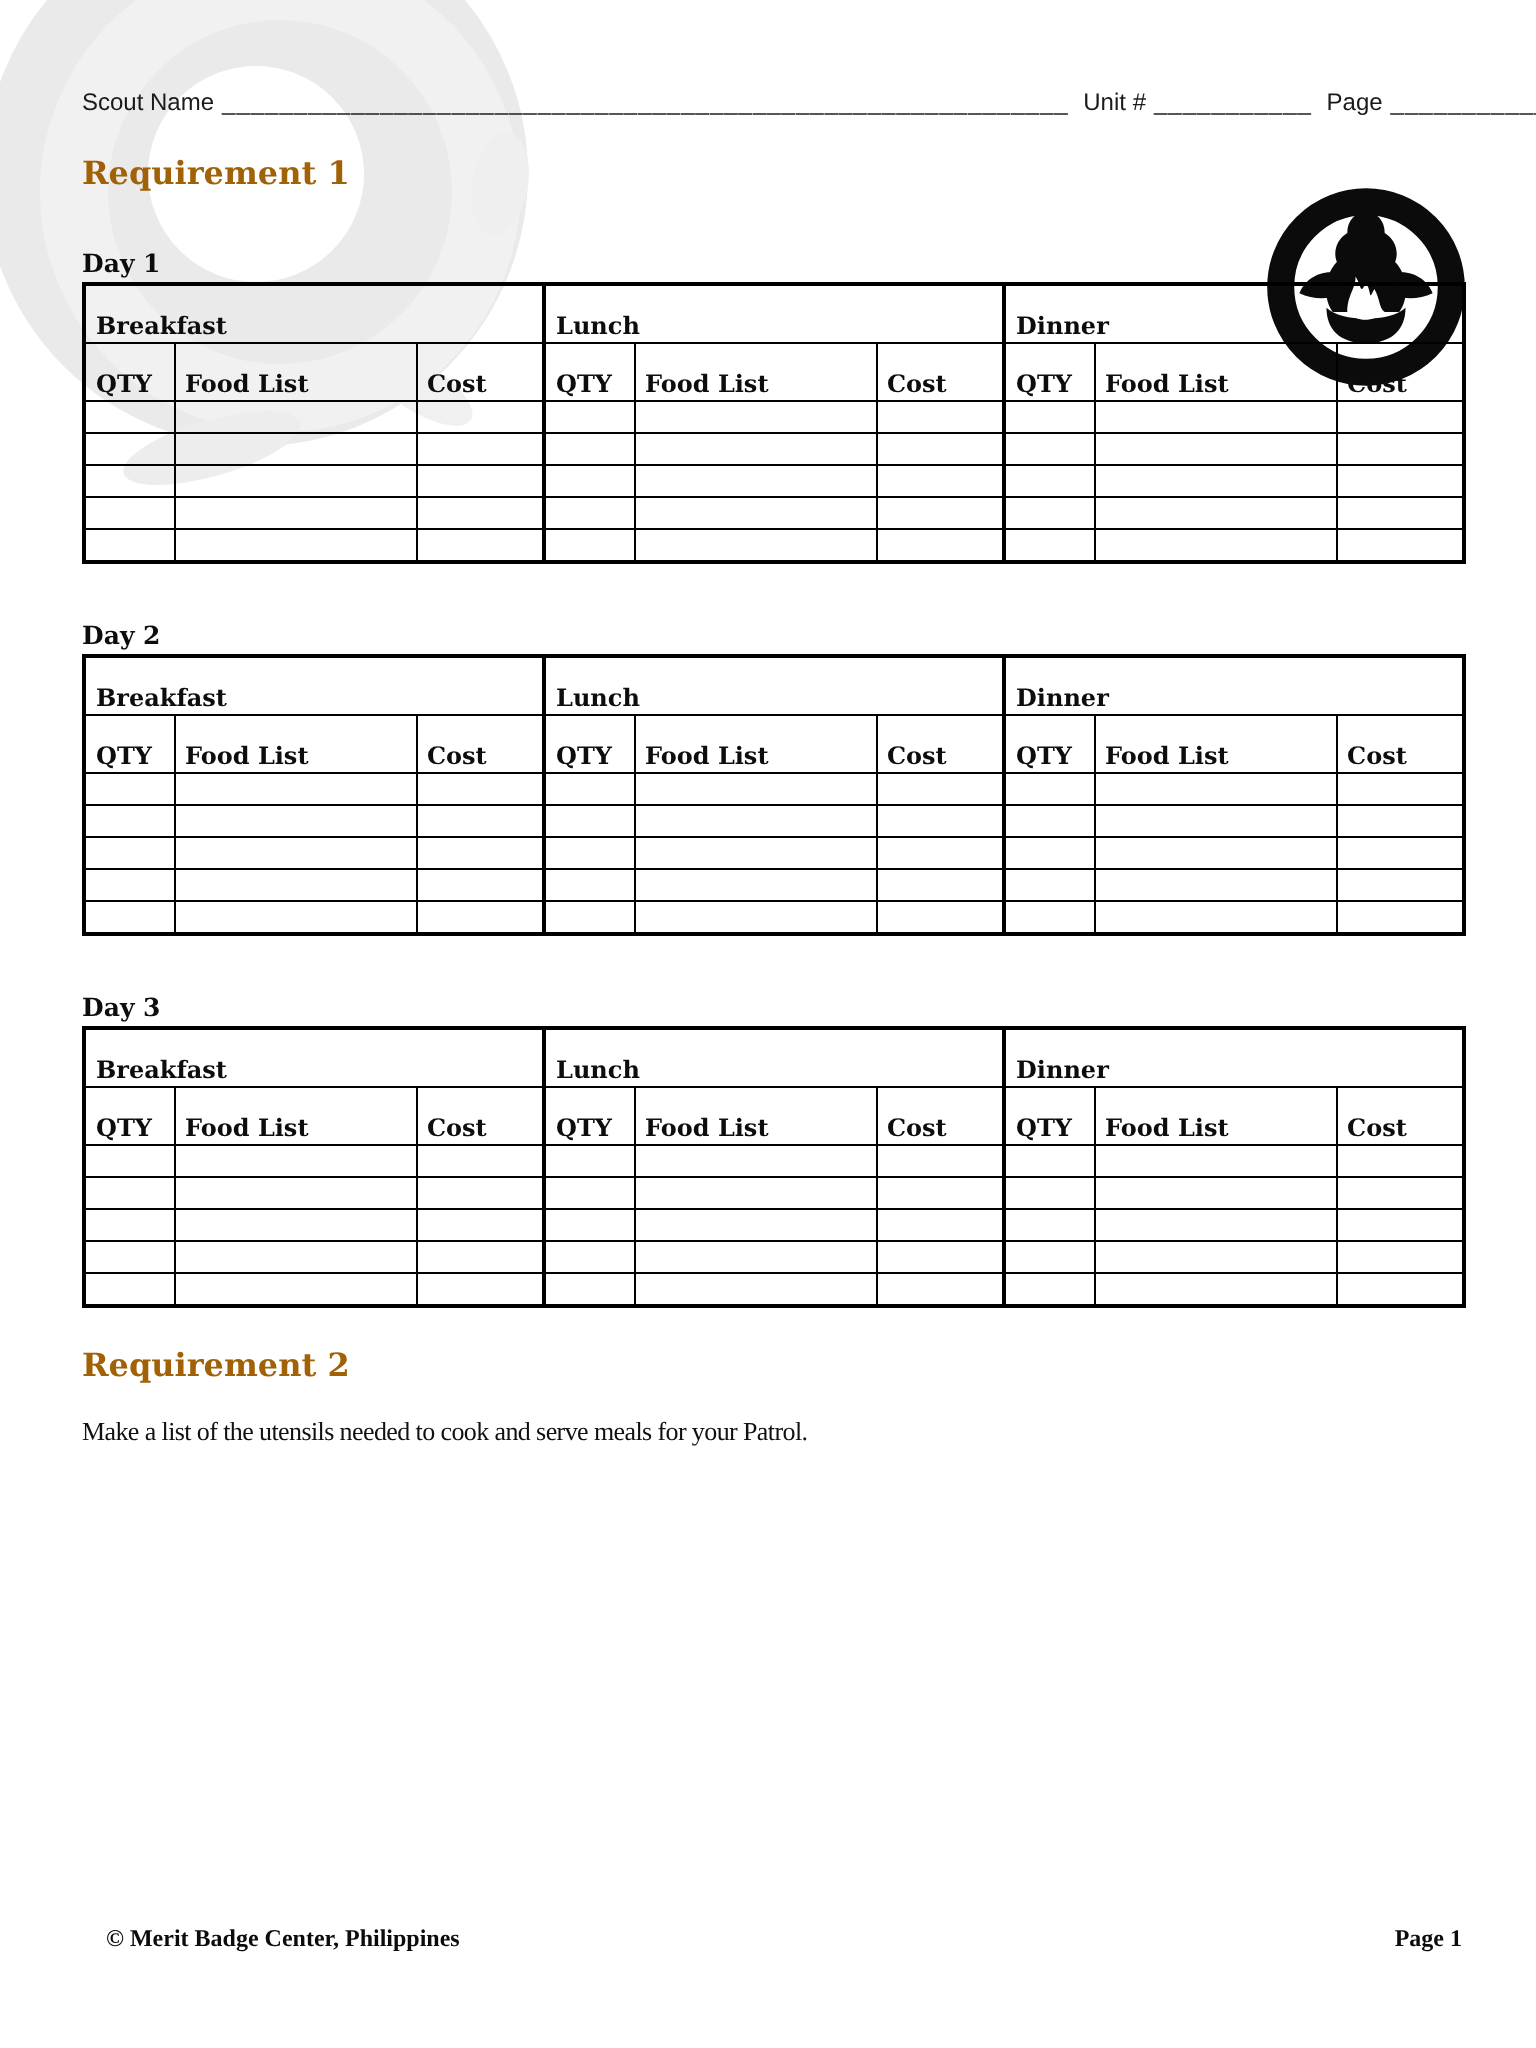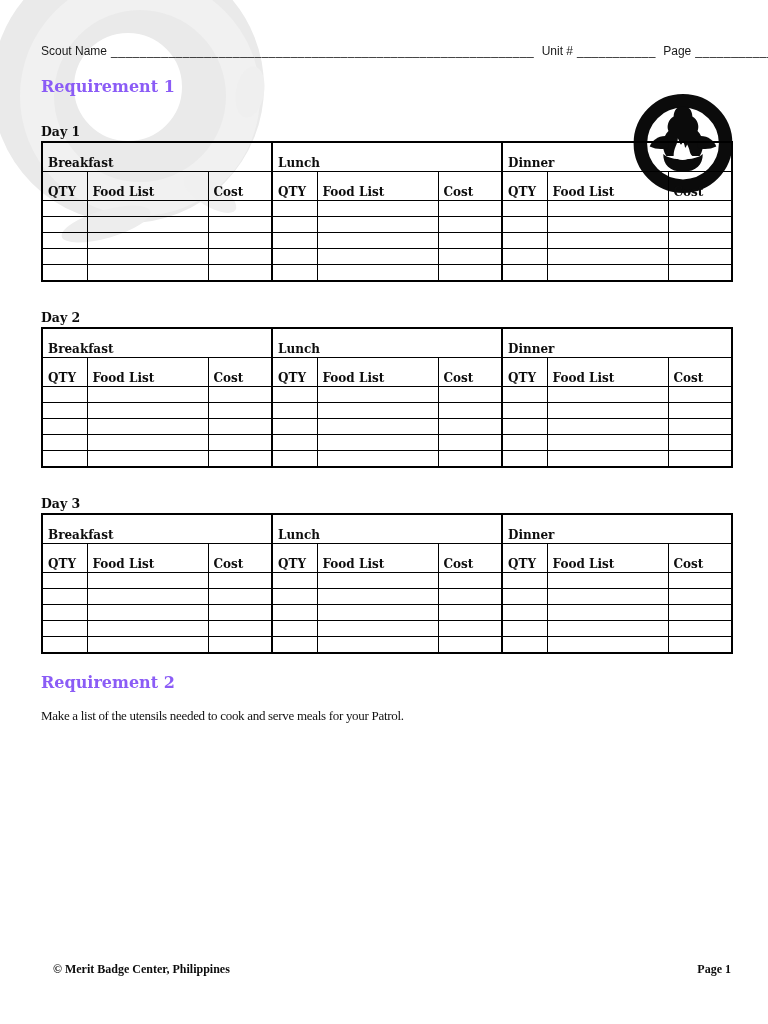--- a/index.html
+++ b/index.html
@@ -22,21 +22,21 @@
   .blank{letter-spacing:0.5px;}
 
   .page-title{
     font-family:"Liberation Sans",sans-serif;
     font-weight:400;font-size:25px;letter-spacing:0.4px;
     color:#161616;margin:31px 0 0 0;
   }
 
   .req-heading{
     font-family:"DejaVu Serif","Liberation Serif",serif;
-    font-size:16px;font-weight:700;margin:19px 0 0 0;color:#8b5cf6;
+    font-size:16px;font-weight:700;margin:19px 0 0 0;color:#a16207;
   }
   .req-text{
     font-size:13px;letter-spacing:-0.3px;line-height:1.5;
     margin:14px 0 0 0;max-width:580px;color:#111;
   }
 
   .logo{position:absolute;top:90px;right:33px;z-index:1;}
 
   .day-block{margin-top:28px;}
   .day-label{

